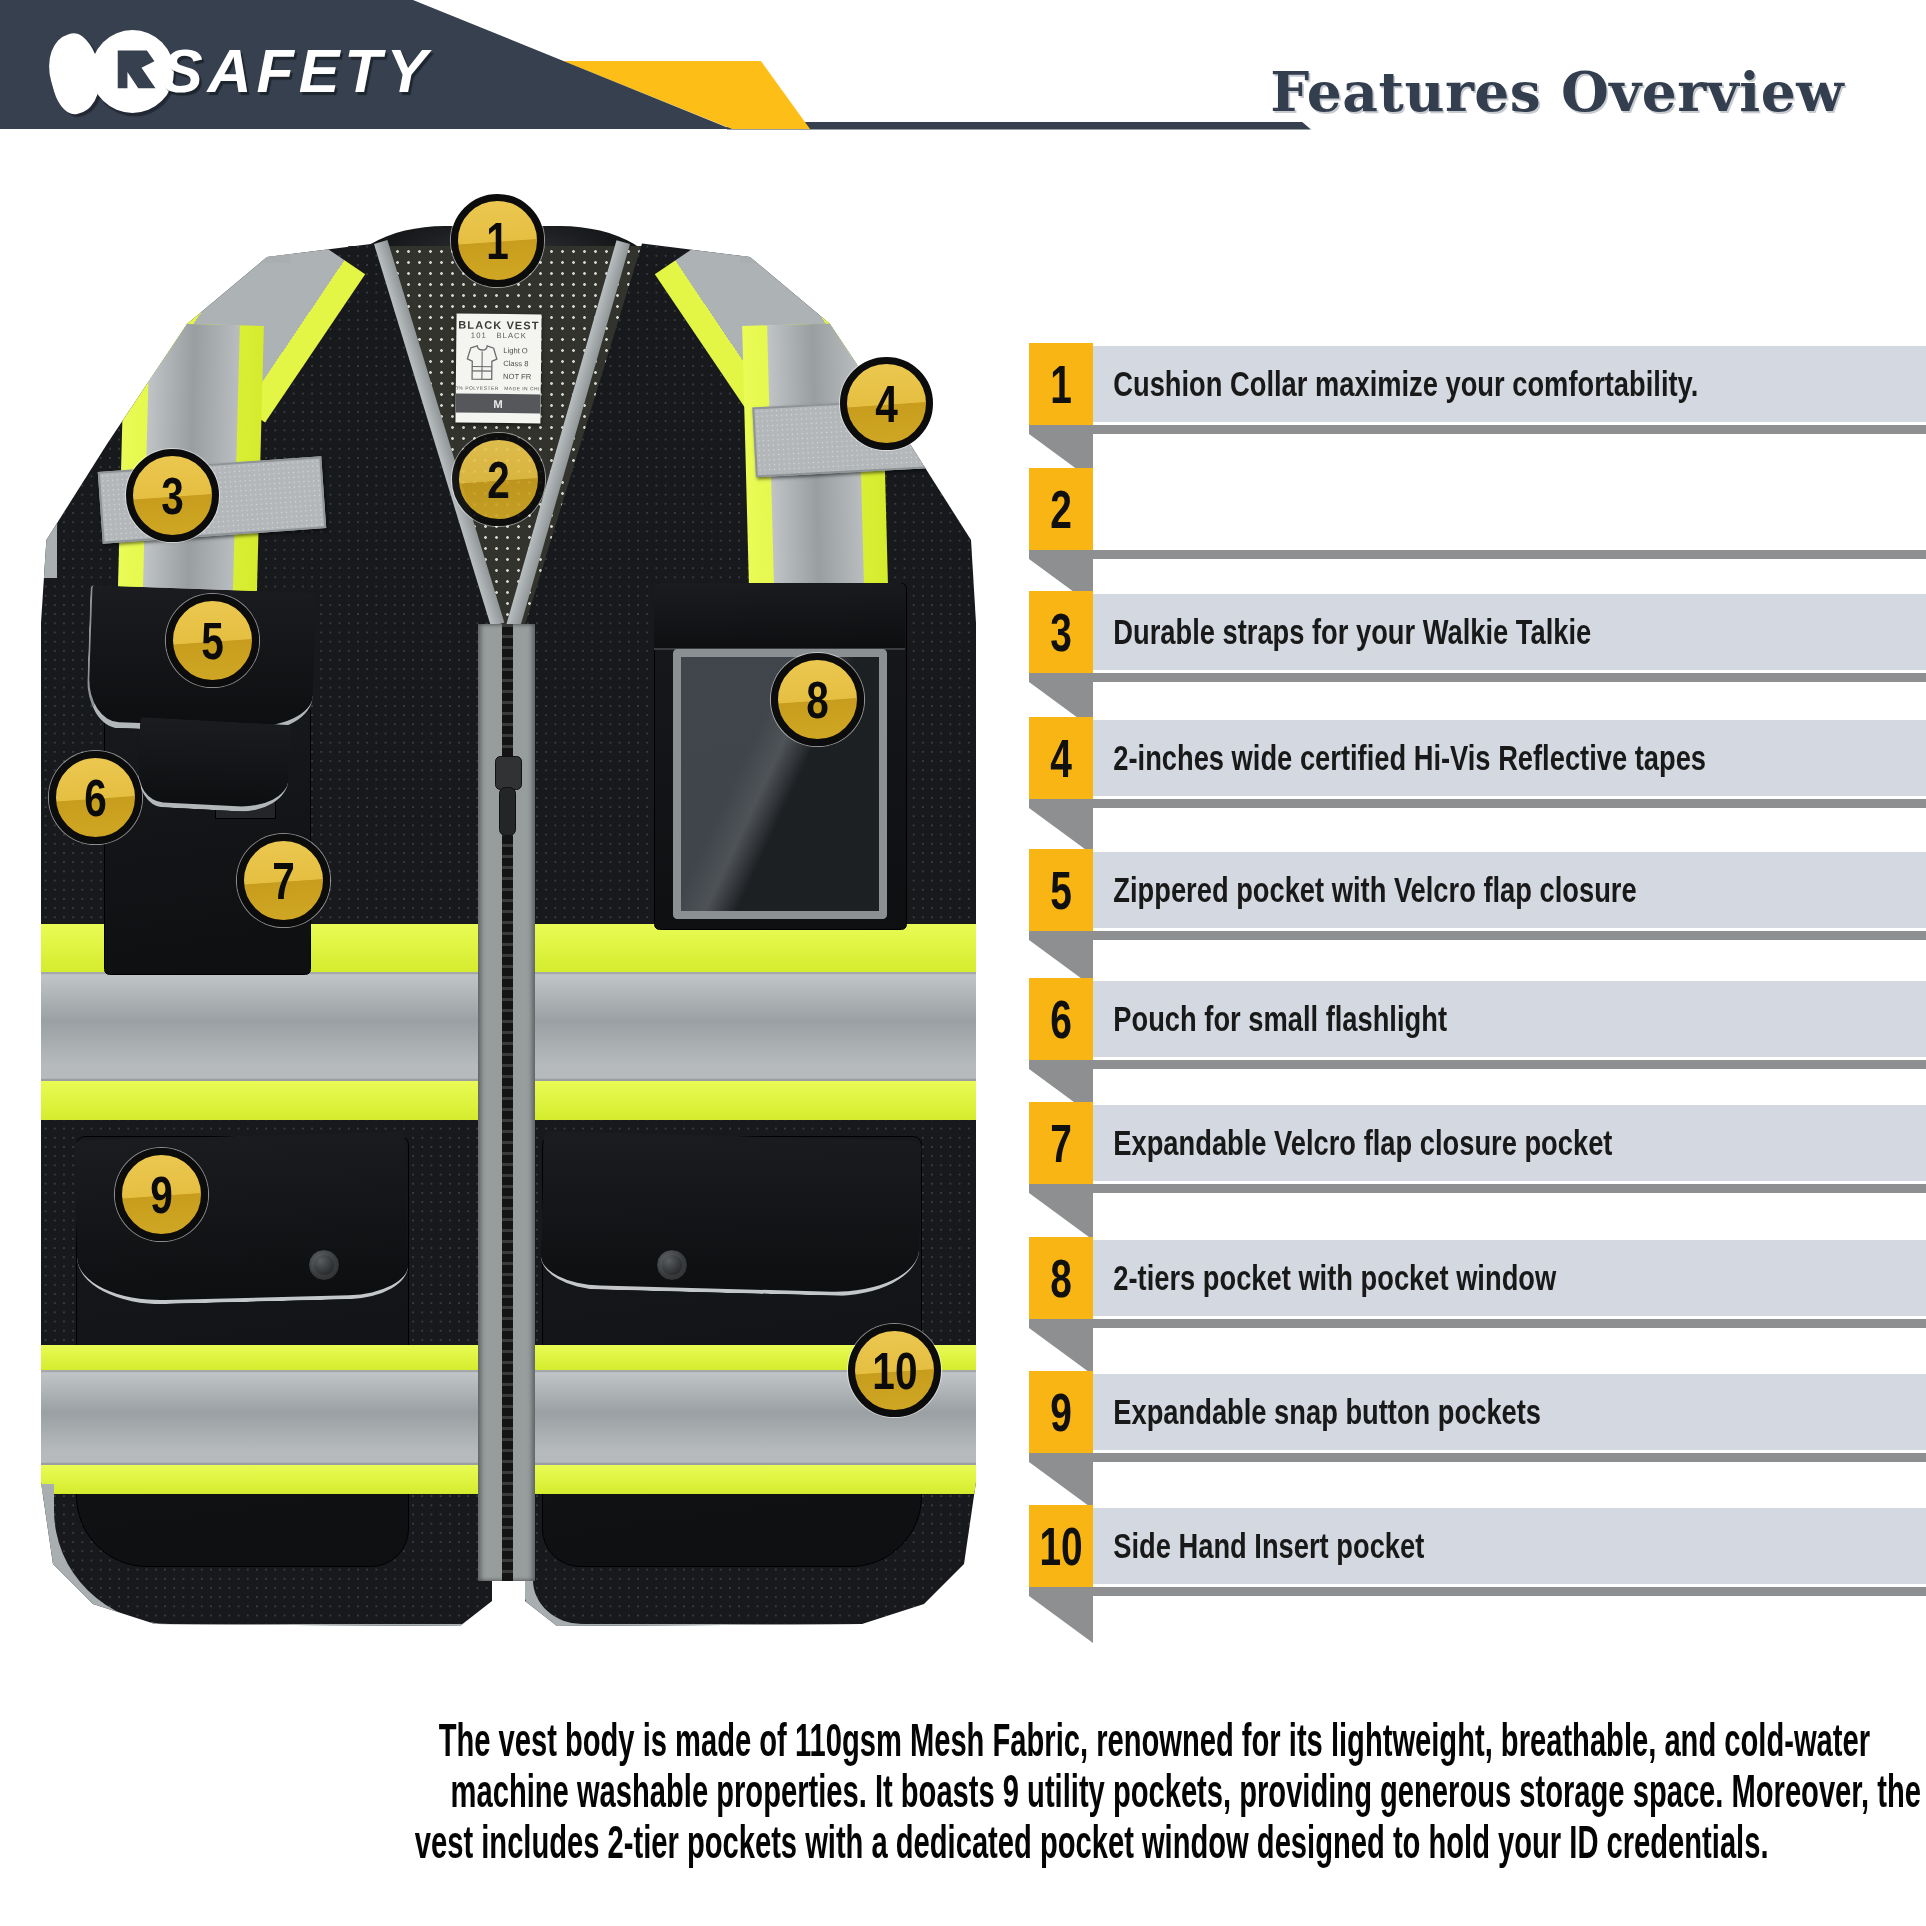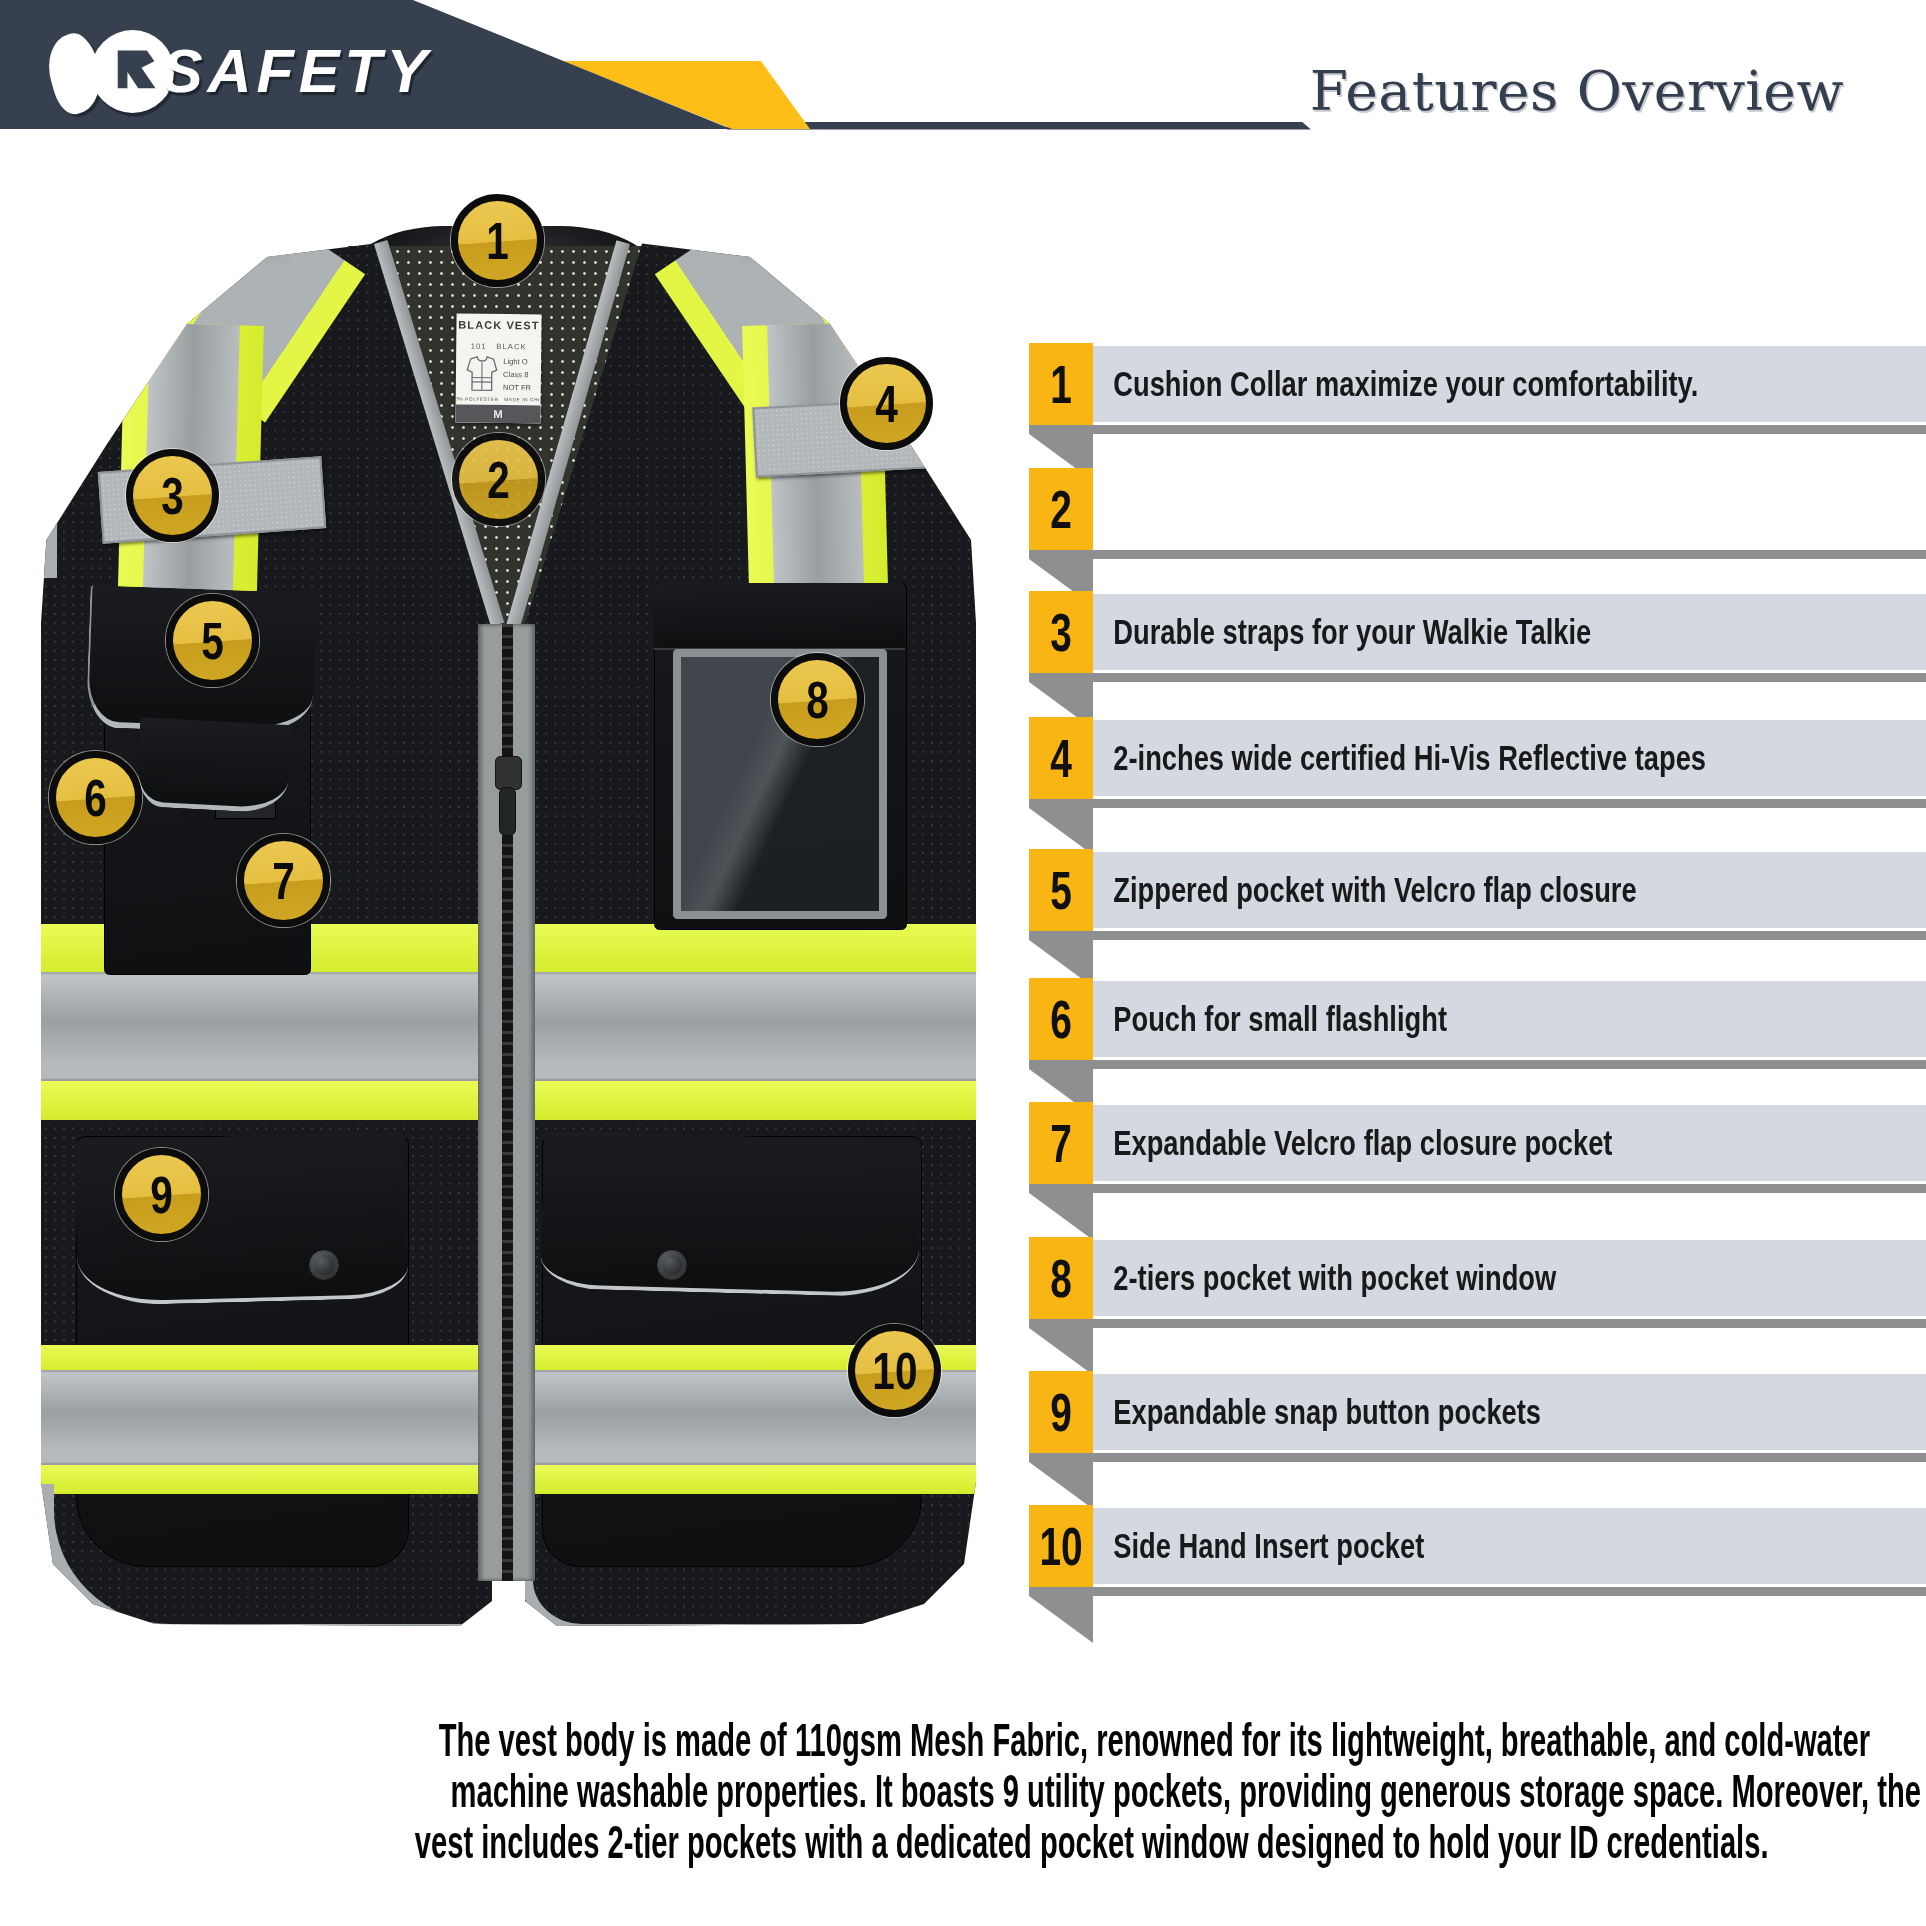--- a/index.html
+++ b/index.html
@@ -11,21 +11,21 @@
   .hdr-line{background:#36404f;}
   .hdr-navy{background:#36404f;clip-path:polygon(0 0,413px 0,731px 129px,0 129px);}
   .hdr-yellow{background:#fdbf17;clip-path:polygon(0 0,198px 0,247px 68px,169px 68px);}
   .logo-text{color:#ffffff;font-weight:bold;font-style:italic;font-size:61px;letter-spacing:4.9px;
              transform:skewX(-8deg) scaleX(.66);transform-origin:left center;white-space:nowrap;
              text-shadow:2.2px 2.7px 1.1px rgba(10,14,20,.55);}
   .logo-tear{background:#ffffff;border-radius:62% 38% 66% 34% / 55% 45% 62% 38%;
              box-shadow:2.2px 3.3px 1.1px rgba(10,14,20,.45);}
   .logo-circle{background:#ffffff;border-radius:50%;box-shadow:2.2px 3.3px 1.1px rgba(10,14,20,.45);}
   .logo-glyph{background:#36404f;clip-path:polygon(18% 12%,72% 12%,86% 32%,62% 44%,88% 82%,56% 82%,36% 52%,36% 82%,18% 82%);}
-  .hdr-title{color:#333e4f;font-family:"DejaVu Serif","Liberation Serif",serif;font-weight:normal;
+  .hdr-title{color:#333e4f;font-family:"DejaVu Serif","Liberation Serif",serif;font-weight:bold;
              font-size:55px;white-space:nowrap;letter-spacing:0.5px;
              text-shadow:1.6px 2.2px 0 rgba(130,138,148,.45);}
 
   
   .feature-row{position:absolute;left:1029px;width:897px;height:140px;}
   .num-box{position:absolute;left:0;top:-2.7px;width:64px;height:82px;background:#f8b514;
            display:flex;align-items:center;justify-content:center;}
   .num-box span{font-size:54px;font-weight:bold;color:#101010;display:inline-block;
                 transform:scaleX(.72);transform-origin:center;}
   .feature-banner{position:absolute;left:64px;right:0;top:0;height:76px;background:#d4d9e1;
@@ -68,21 +68,21 @@
 
   
   .footer-line{height:51px;line-height:51px;white-space:nowrap;}
   .footer-line span{display:inline-block;transform:scaleX(.62);transform-origin:center;
                     font-size:47px;font-weight:bold;color:#050505;white-space:nowrap;}
 
   
   .label-card{background:#f4f4f0;box-shadow:0 1.6px 4.3px rgba(0,0,0,.55);transform:rotate(.6deg);
               display:flex;flex-direction:column;align-items:center;overflow:hidden;}
   .label-title{font-size:11px;font-weight:bold;letter-spacing:1.1px;color:#3c3c3c;margin-top:5.4px;}
-  .label-sub{font-size:7.6px;color:#565656;letter-spacing:1.1px;margin-top:11px;}
+  .label-sub{font-size:7.6px;color:#565656;letter-spacing:1.1px;margin-top:0;}
   .label-mid{display:flex;align-items:center;gap:5.4px;margin-top:3.3px;}
   .label-specs{font-size:7.6px;color:#4d4d4d;line-height:13px;}
   .label-small{font-size:4.9px;color:#555;margin-top:3.3px;letter-spacing:0.5px;white-space:nowrap;}
   .label-size{width:100%;height:18.5px;background:#55575a;color:#e8e8e8;font-size:11.4px;font-weight:bold;
               display:flex;align-items:center;justify-content:center;margin-top:3.3px;}
 </style>
 </head>
 <body>
 
 <div class="page">

